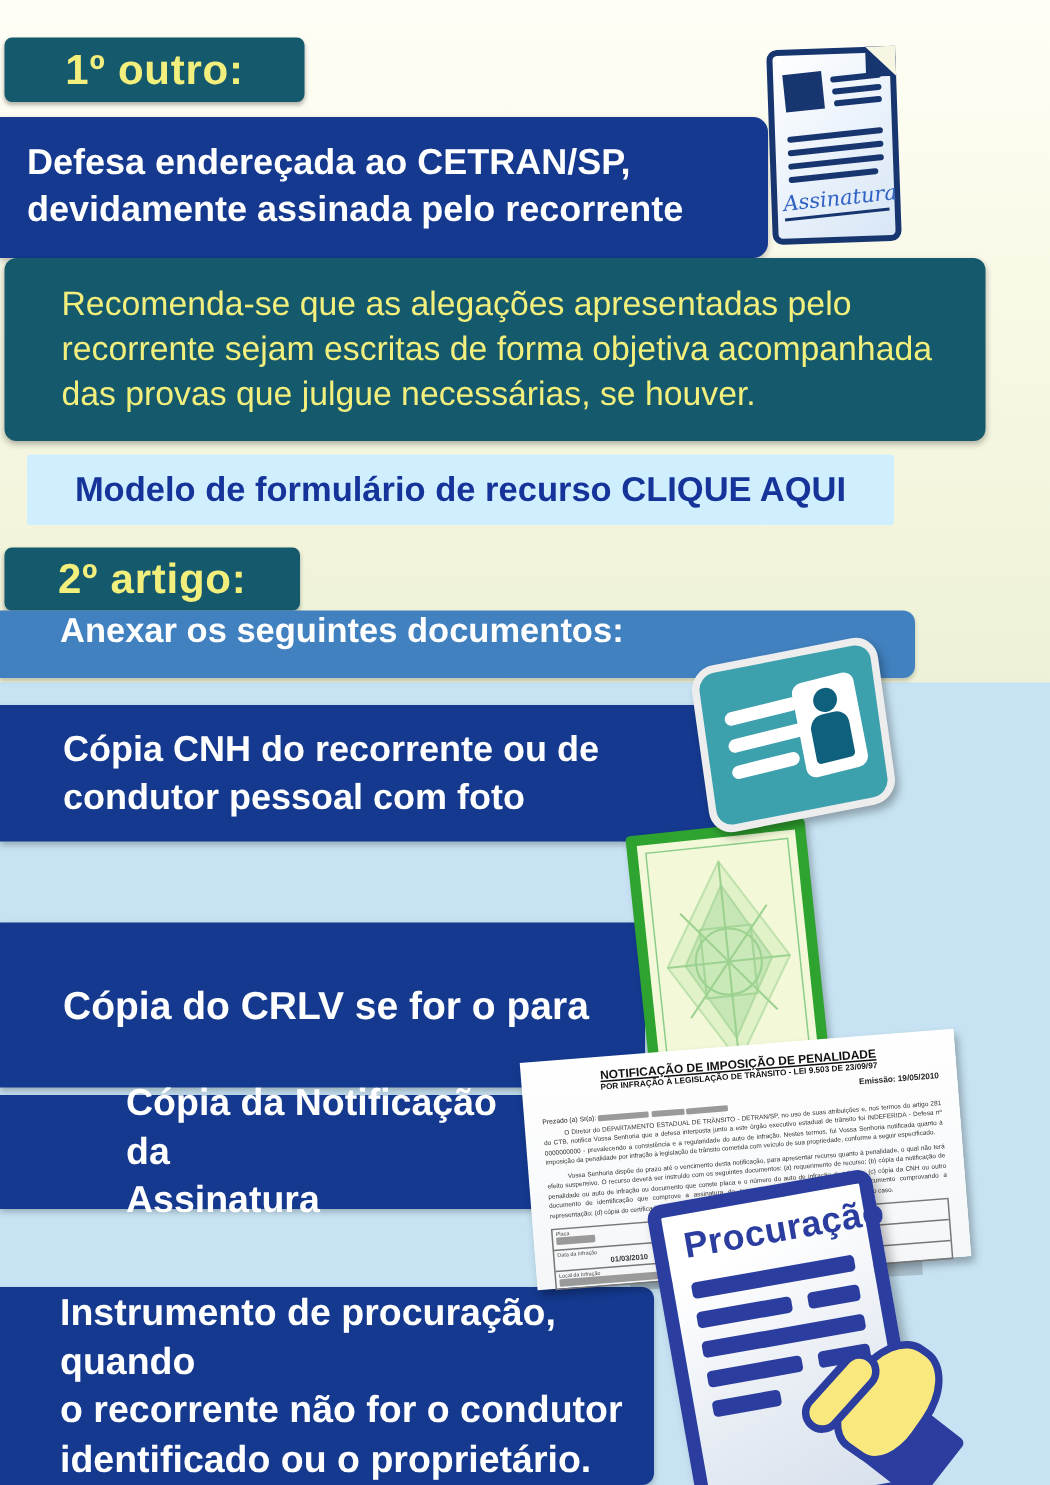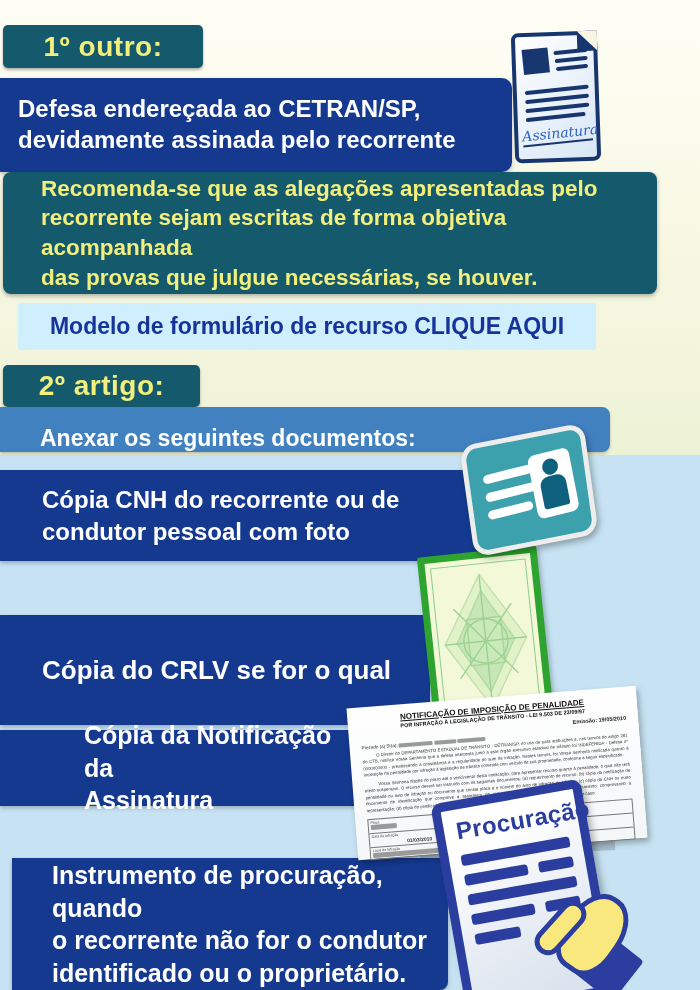--- a/index.html
+++ b/index.html
@@ -26,38 +26,38 @@
   .navy-box{background:#14398F;color:#fff;font-weight:bold;z-index:2;
     display:flex;align-items:center;box-shadow:0 2px 4px rgba(0,0,0,.25);}
   .defense-box{left:0;top:78px;width:512px;height:94px;border-radius:0 10px 10px 0;
     font-size:24px;line-height:1.28;padding-left:18px;box-sizing:border-box;}
   .cnh-box{left:0;top:470px;width:480px;height:91px;border-radius:0 8px 8px 0;
     font-size:24px;line-height:1.32;padding-left:42px;box-sizing:border-box;}
   .crlv-box{left:0;top:615px;width:430px;height:110px;border-radius:0 8px 8px 0;
     font-size:26px;padding-left:42px;box-sizing:border-box;}
   .notif-box{left:0;top:730px;width:365px;height:76px;border-radius:0 8px 8px 0;
     font-size:25px;line-height:1.3;padding-left:84px;box-sizing:border-box;}
-  .proc-box{left:12px;top:858px;width:436px;height:132px;border-radius:0 8px 8px 0;
+  .proc-box{left:0;top:858px;width:436px;height:132px;border-radius:0 8px 8px 0;
     font-size:25px;line-height:1.3;padding-left:40px;box-sizing:border-box;}
 
   
   .recommend-box{left:3px;top:172px;width:654px;height:122px;background:#15596D;
     border-radius:8px;box-shadow:0 2px 4px rgba(0,0,0,.3);z-index:2;
     display:flex;align-items:center;}
-  .recommend-box .txt{color:#F2EF7C;font-weight:bold;font-size:22.5px;line-height:1.32;
+  .recommend-box .txt{color:#F2EF7C;font-weight:normal;font-size:22.5px;line-height:1.32;
     padding-left:38px;}
 
   
   .form-link{left:18px;top:303px;width:578px;height:47px;background:#CFEFFF;
     display:flex;align-items:center;justify-content:center;z-index:2;border-radius:2px;
     color:#16339A;font-weight:bold;font-size:23px;cursor:pointer;}
 
   
   .attach-bar{left:0;top:407px;width:610px;height:45px;background:#4181BF;
-    border-radius:0 8px 8px 0;display:flex;align-items:flex-end;z-index:2;
+    border-radius:0 8px 8px 0;display:flex;align-items:flex-start;z-index:2;
     color:#fff;font-weight:bold;font-size:23px;padding-left:40px;box-sizing:border-box;
     box-shadow:0 2px 3px rgba(0,0,0,.2);}
 
   
   .sig-doc{left:513px;top:32px;width:86px;height:130px;transform:rotate(-2deg);
     background:linear-gradient(135deg,#FFFFFF,#E7F0FA 60%,#D8E6F5);
     border:4px solid #17356F;border-radius:7px;z-index:3;box-sizing:border-box;}
   .sig-doc .fold{position:absolute;top:-4px;right:-4px;width:0;height:0;
     border-style:solid;border-width:0 20px 20px 0;
     border-color:#F6F6E3 #F6F6E3 #17356F #17356F;}
@@ -188,21 +188,21 @@
   <div class="cnh-bar" style="left:14px;top:27px;width:50px;"></div>
   <div class="cnh-bar" style="left:14px;top:45px;width:56px;"></div>
   <div class="cnh-bar" style="left:14px;top:63px;width:46px;"></div>
   <div class="cnh-photo">
     <div class="cnh-head"></div>
     <div class="cnh-bodyshape"></div>
   </div>
 </div>
 
 <div class="abs navy-box crlv-box">
-  <span>Cópia do CRLV se for o qual</span>
+  <span>Cópia do CRLV se for o para</span>
 </div>
 
 <div class="abs crlv-doc">
   <div class="crlv-frame"></div>
   <svg class="crlv-emblem" viewBox="0 0 94 150">
     <g stroke="#57B257" fill="none" stroke-width="1.4">
       <polygon points="47,8 88,75 47,142 6,75" fill="#BFE3A8" opacity="0.6"></polygon>
       <polygon points="47,24 76,75 47,126 18,75" fill="#8FD08F" opacity="0.7"></polygon>
       <rect x="30" y="52" width="34" height="46" fill="#A8DCA0" opacity="0.8"></rect>
       <line x1="6" y1="75" x2="88" y2="75"></line>

